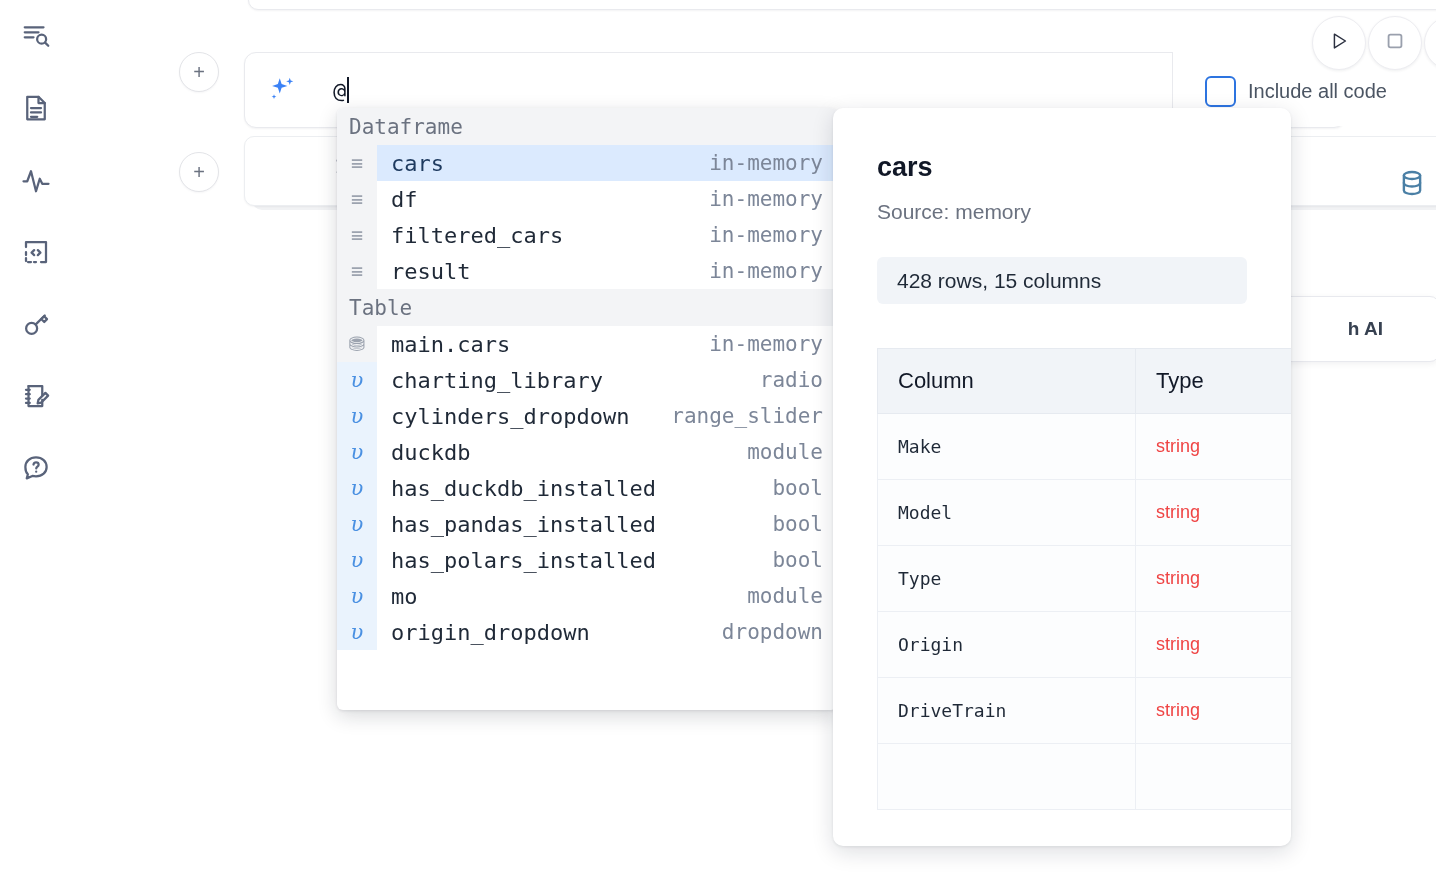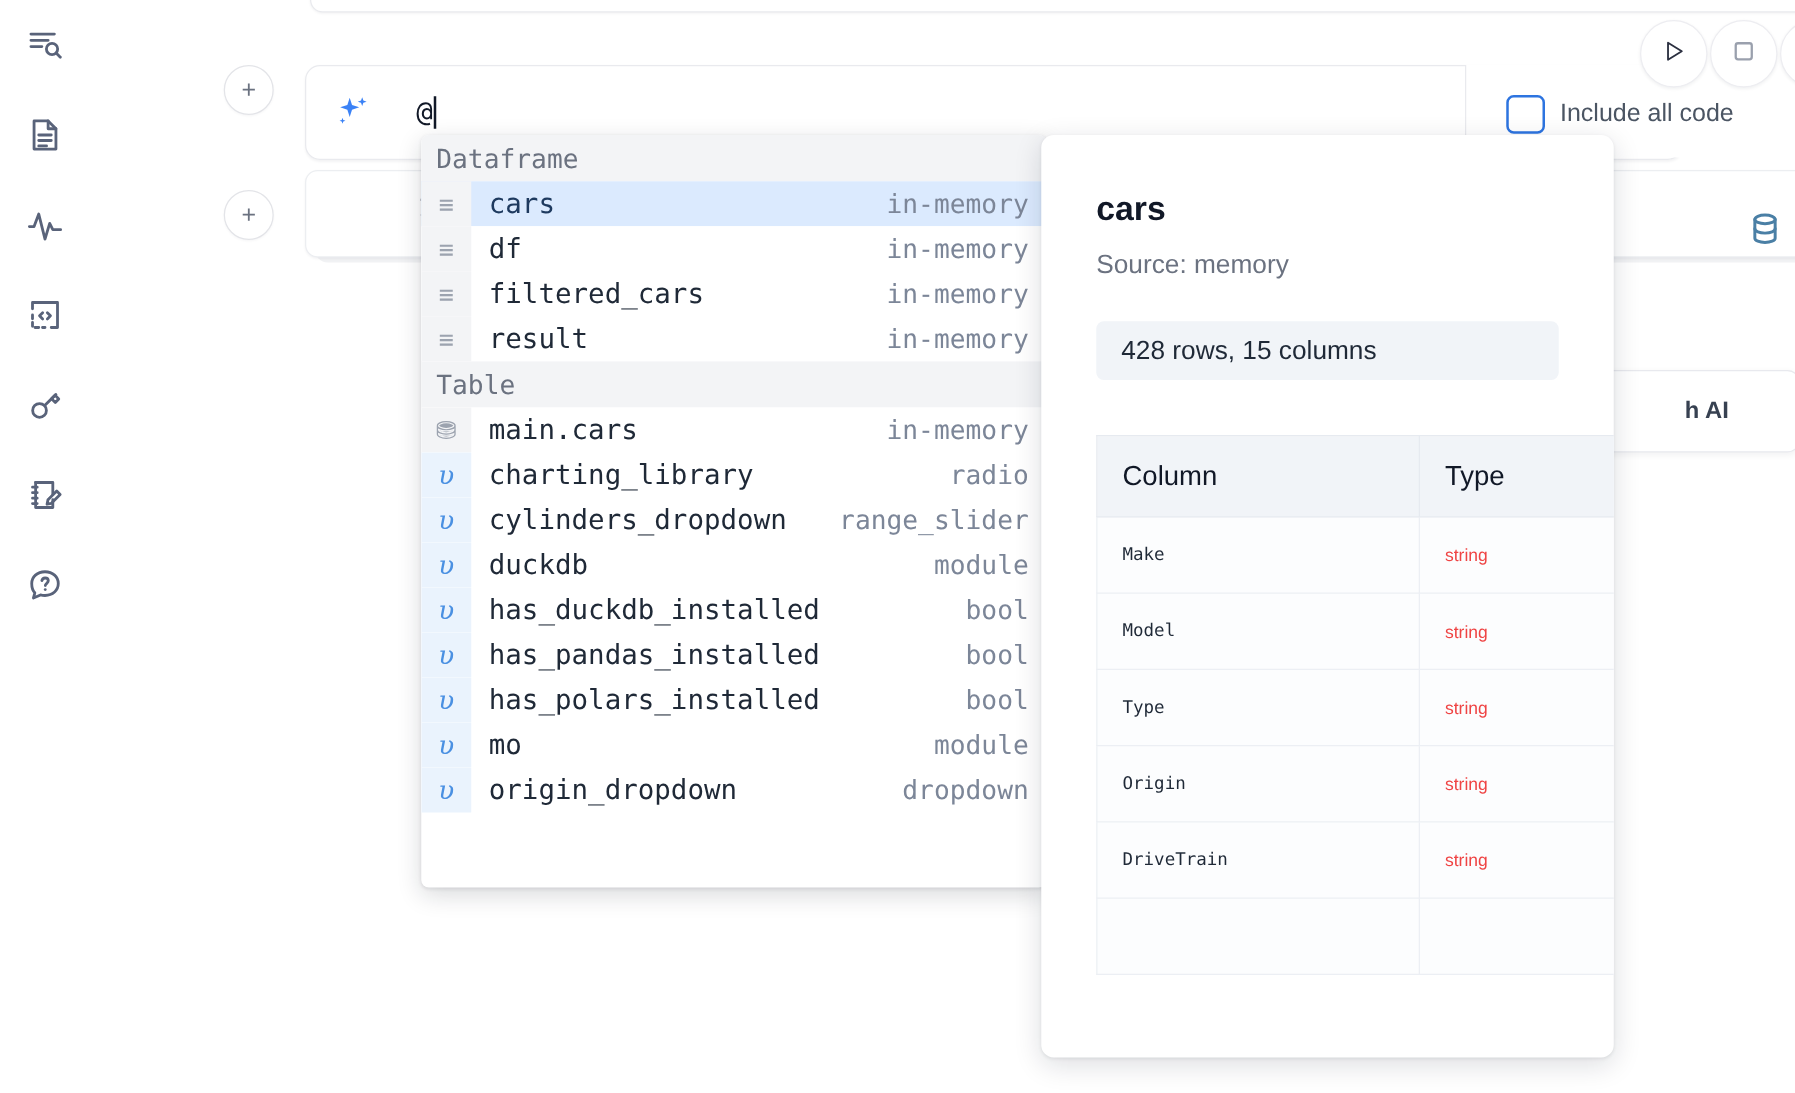--- a/index.html
+++ b/index.html
@@ -306,21 +306,21 @@
   #schema-table th {
     background: #f1f4f8;
     text-align: left;
     font-weight: 400;
     font-size: 22px;
     color: #111827;
     padding: 19px 0 19px 20px;
     border: 1px solid #e6eaf0;
   }
   #schema-table td {
-    font-size: 14px;
+    font-size: 18px;
     padding: 22px 0 22px 20px;
     border: 1px solid #eceff4;
     background: #fcfdfe;
   }
   #schema-table td.col-name {
     font-family: "DejaVu Sans Mono", monospace;
     color: #1f2937;
   }
   #schema-table td.col-type {
     color: #ef4444;

